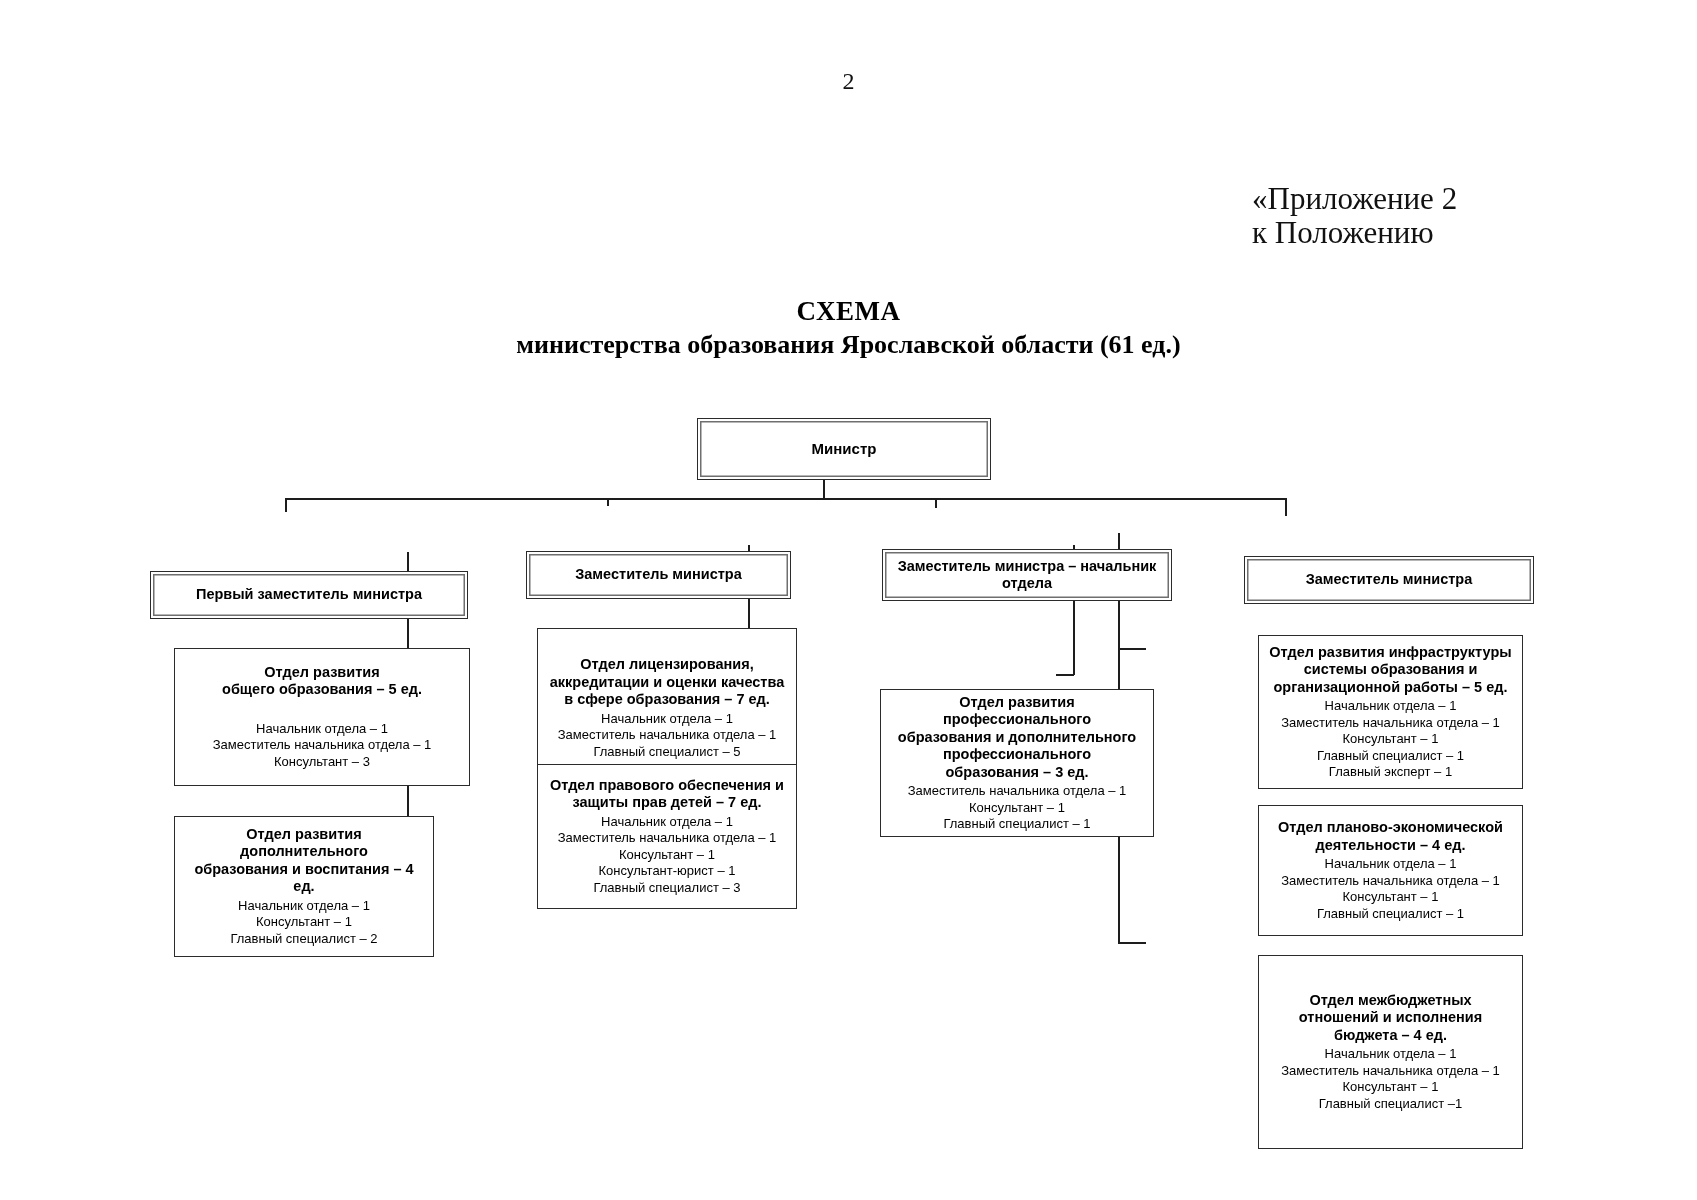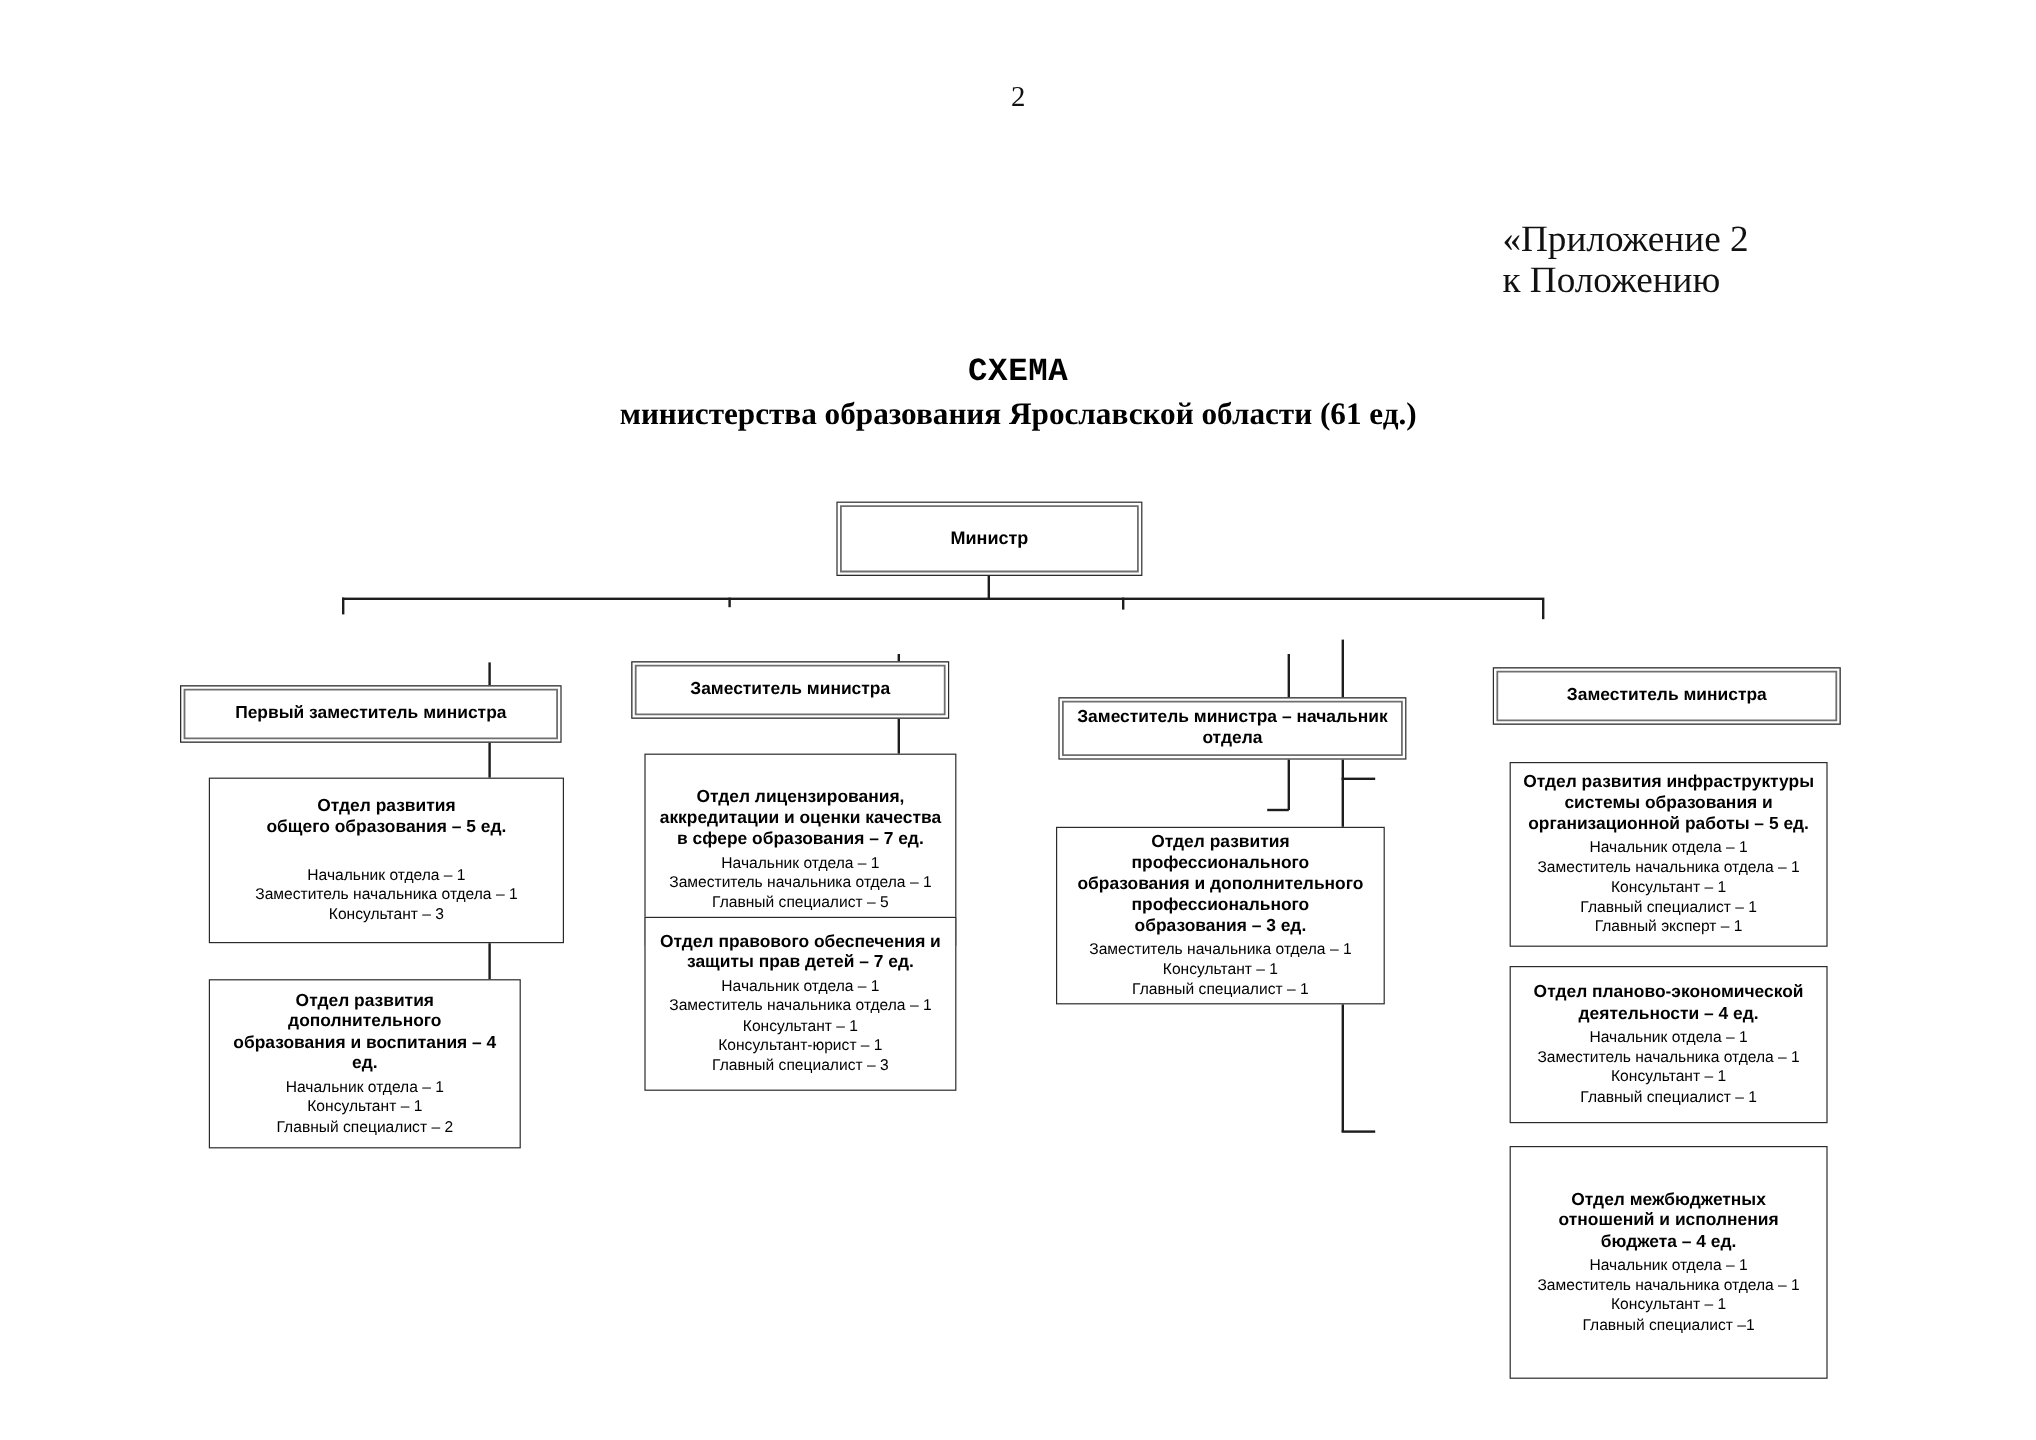--- a/index.html
+++ b/index.html
@@ -36,21 +36,21 @@
     font-size: 31px;
     line-height: 34px;
     color: #111;
     white-space: pre-line;
   }
   .doc-title {
     position: absolute;
     left: 0; top: 296px;
     width: 1697px;
     text-align: center;
-    font-family: Liberation Mono, monospace;
+    font-family: Liberation Serif, serif;
     font-weight: bold;
     font-size: 27px;
     letter-spacing: 0.5px;
     color: #000;
   }
   .doc-subtitle {
     position: absolute;
     left: 0; top: 330px;
     width: 1697px;
     text-align: center;
@@ -133,33 +133,33 @@
   <div class="ln h" style="left:733px; top:809px; width:16px;"></div>
 
   <div class="ln v" style="left:1073px; top:545px; height:130px;"></div>
   <div class="ln h" style="left:1056px; top:674px; width:18px;"></div>
 
   <div class="ln v" style="left:1118px; top:533px; height:410px;"></div>
   <div class="ln h" style="left:1118px; top:648px; width:28px;"></div>
   <div class="ln h" style="left:1118px; top:812px; width:28px;"></div>
   <div class="ln h" style="left:1118px; top:942px; width:28px;"></div>
 
-  <div class="node framed top" style="left:697px; top:418px; width:255px; height:62px;">
+  <div class="node framed top" style="left:697px; top:418px; width:294px; height:62px;">
     <div class="head">Министр</div>
   </div>
 
   <div class="node framed" style="left:150px; top:571px; width:318px; height:48px;">
     <div class="head">Первый заместитель министра</div>
   </div>
 
   <div class="node framed" style="left:526px; top:551px; width:265px; height:48px;">
     <div class="head">Заместитель министра</div>
   </div>
 
-  <div class="node framed" style="left:882px; top:549px; width:290px; height:52px;margin-top:32px;">
+  <div class="node framed" style="left:882px; top:549px; width:290px; height:52px;">
     <div class="head">Заместитель министра – начальник
 отдела</div>
   </div>
 
   <div class="node framed" style="left:1244px; top:556px; width:290px; height:48px;">
     <div class="head">Заместитель министра</div>
   </div>
 
   <div class="node" style="left:174px; top:648px; width:296px; height:138px;gap:20px;">
     <div class="head">Отдел развития

